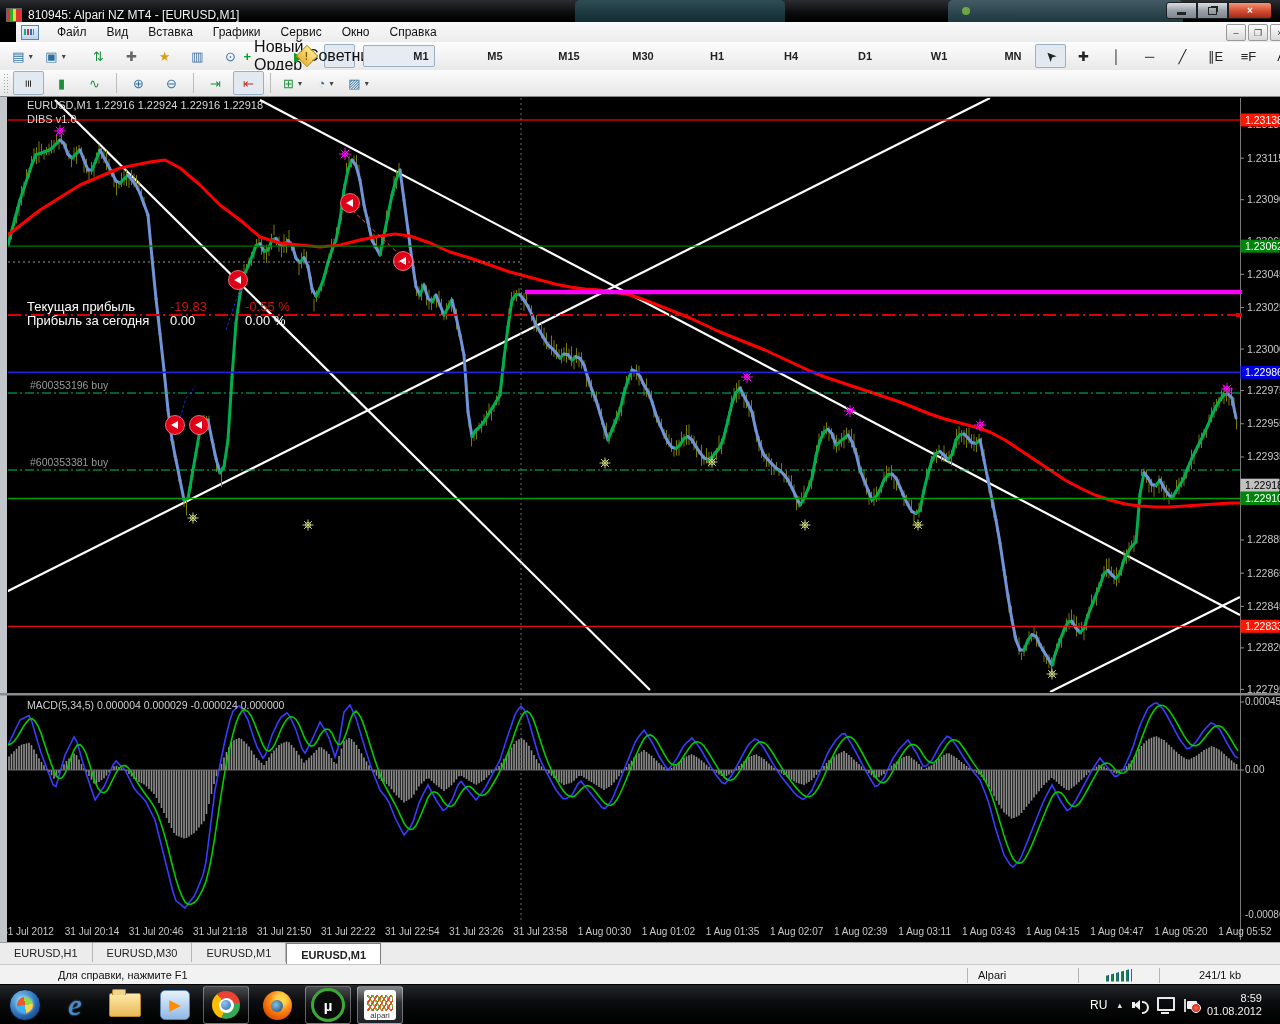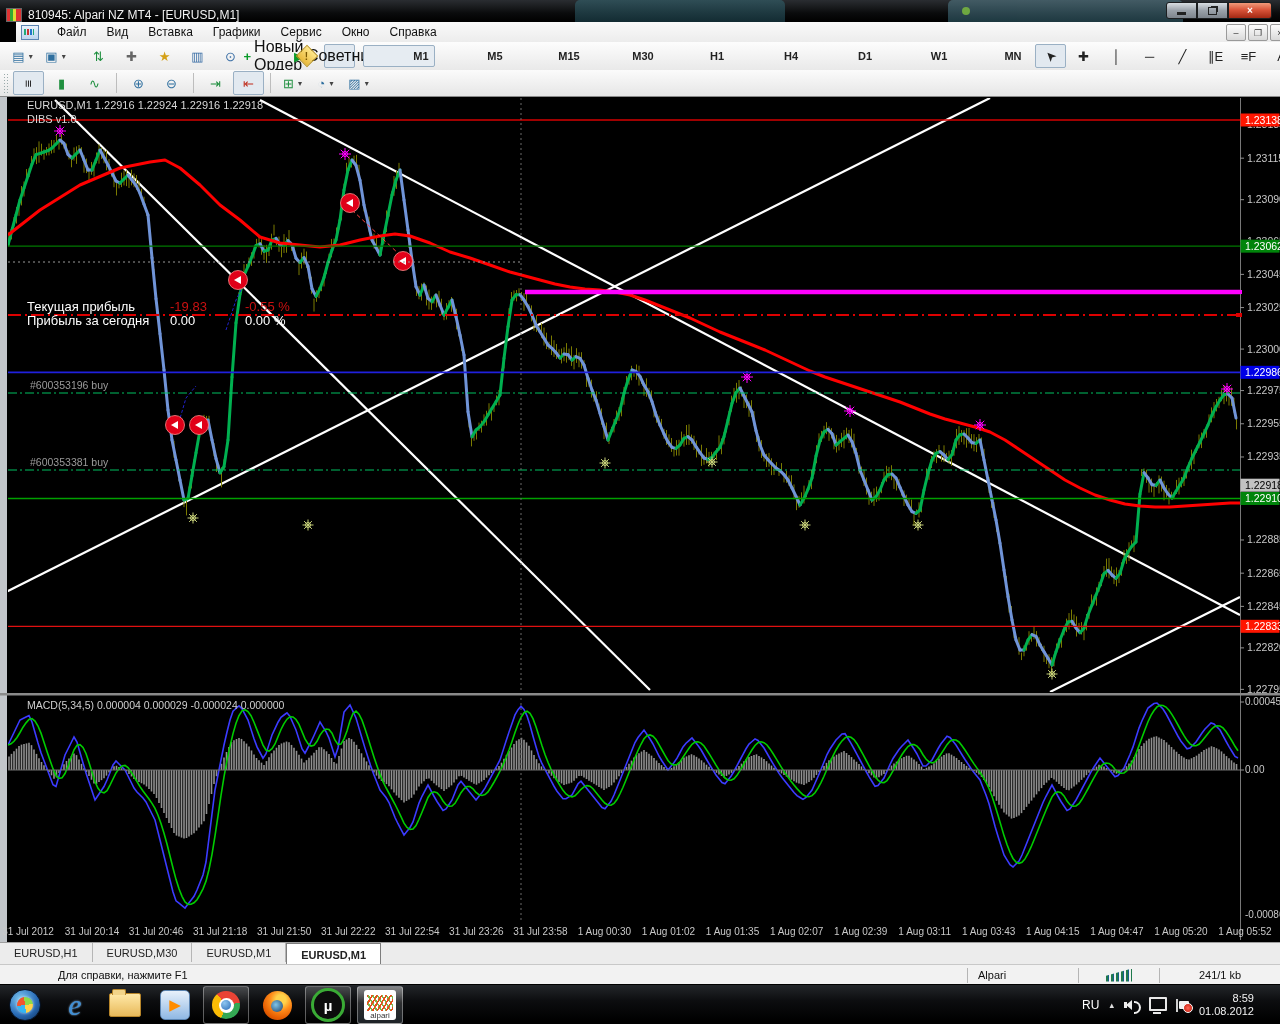--- a/index.html
+++ b/index.html
@@ -100,21 +100,21 @@
      position:relative;}
   .ffx::after{content:"";position:absolute;left:8px;top:9px;width:12px;height:12px;border-radius:50%;
      background:radial-gradient(circle at 40% 40%,#7fc4e8,#1b3f66);}
   .utr{width:28px;height:28px;border-radius:50%;background:#0c0c0c;border:3px solid #3aaa35;color:#fff;
      display:flex;align-items:center;justify-content:center;font-size:15px;font-weight:bold;}
   .alp{width:32px;height:30px;background:#fff;border-radius:3px;display:flex;flex-direction:column;align-items:center;justify-content:flex-end;overflow:hidden;}
   .alp .zz{width:26px;height:16px;background:
       repeating-linear-gradient(120deg,#e84e1b 0 1.5px,transparent 1.5px 4px),
       repeating-linear-gradient(60deg,#7ab648 0 1.5px,transparent 1.5px 4px);}
   .alp .alabel{font-size:8px;color:#333;line-height:9px;}
-  .tray{margin-left:auto;display:flex;align-items:center;gap:10px;padding-right:26px;color:#eee;}
+  .tray{margin-left:auto;display:flex;align-items:center;gap:10px;padding-right:18px;color:#eee;}
   .tray .lang{font-size:12px;color:#fff;}
   .tray .caret{font-size:9px;color:#ddd;}
   .vol{position:relative;width:15px;height:13px;}
   .vol::before{content:"";position:absolute;left:0;top:3px;width:3px;height:6px;background:#eee;}
   .vol::after{content:"";position:absolute;left:2px;top:1px;border-top:5px solid transparent;border-bottom:5px solid transparent;border-right:6px solid #eee;}
   .vol .wave{position:absolute;left:10px;top:2px;width:5px;height:9px;border:2px solid #eee;border-left:none;border-radius:0 7px 7px 0;}
   .net{position:relative;width:14px;height:10px;border:2px solid #e8e8e8;border-radius:1px;margin-top:-2px;}
   .net::after{content:"";position:absolute;left:2px;bottom:-5px;width:8px;height:2px;background:#e8e8e8;}
   .flg{position:relative;width:10px;height:8px;background:#f2f2f2;border-radius:1px;margin-left:2px;}
   .flg::before{content:"";position:absolute;left:-3px;top:-2px;width:2px;height:13px;background:#cfcfcf;}

